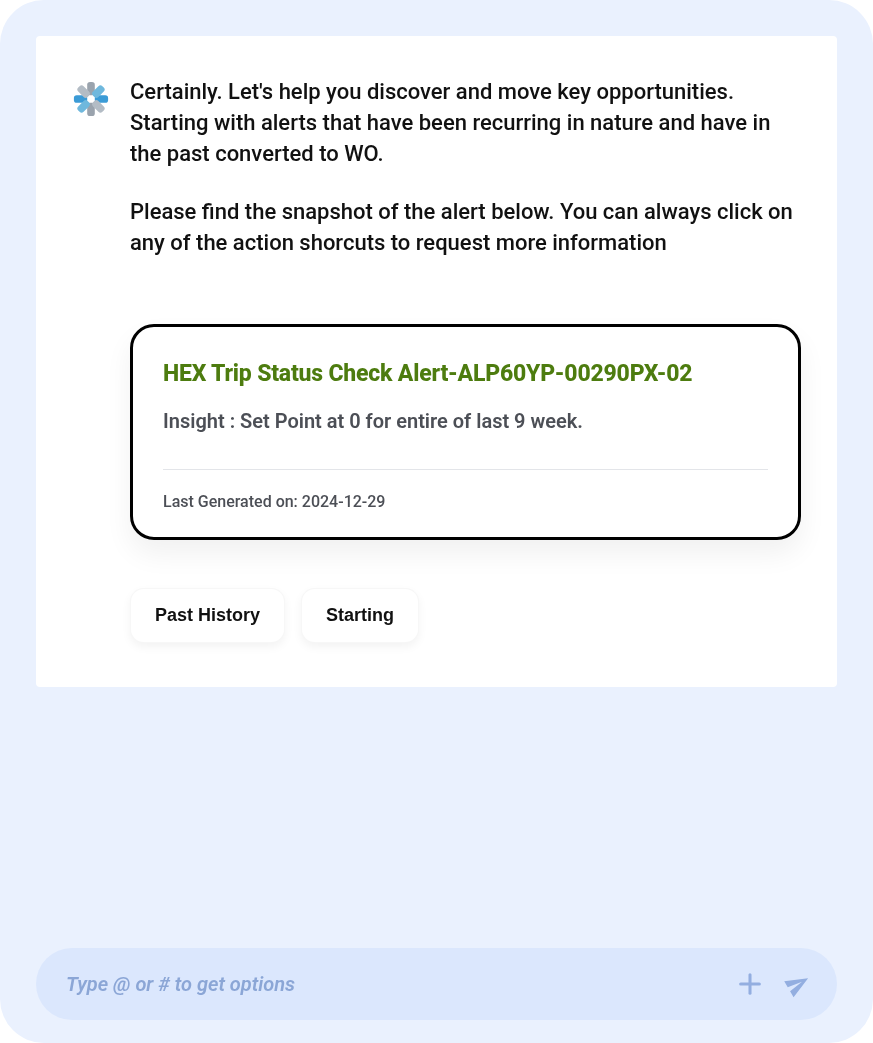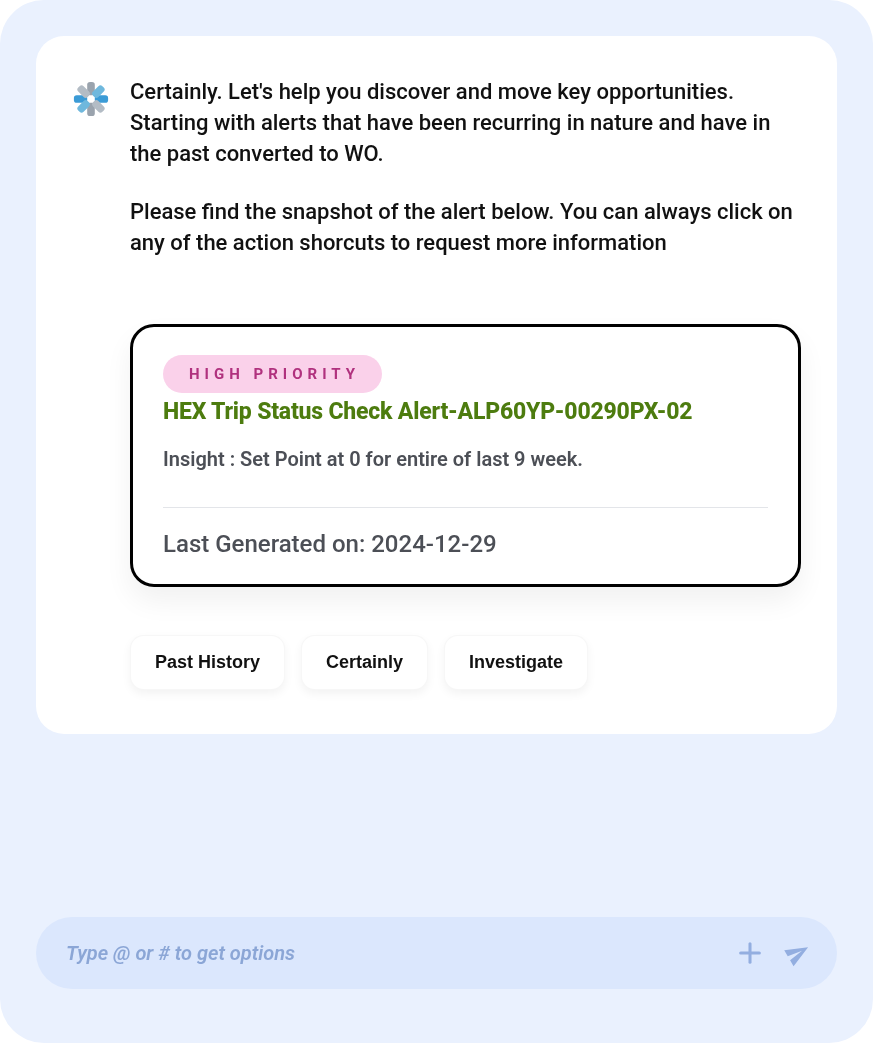--- a/index.html
+++ b/index.html
@@ -13,21 +13,21 @@
   .outer {
     width: 873px;
     height: 1043px;
     background: #eaf1fe;
     border-radius: 44px;
     position: relative;
     padding: 36px;
   }
   .chat-card {
     background: #fff;
-    border-radius: 28px;
+    border-radius: 4px;
     padding: 40px 36px 44px 36px;
     width: 100%;
   }
   .msg-row {
     display: flex;
     gap: 20px;
   }
   .avatar {
     width: 38px;
     height: 38px;
@@ -73,21 +73,21 @@
     color: #4c4f56;
     font-weight: 600;
     margin-top: 22px;
   }
   .alert-hr {
     border: none;
     border-top: 1.5px solid #e3e5e9;
     margin-top: 36px;
   }
   .alert-date {
-    font-size: 24px;
+    font-size: 16px;
     color: #4c4f56;
     font-weight: 500;
     margin-top: 22px;
   }
   .actions {
     margin-left: 58px;
     margin-top: 48px;
     display: flex;
     gap: 16px;
     flex-wrap: wrap;
@@ -101,21 +101,21 @@
     font-weight: 600;
     color: #111;
     box-shadow: 0 4px 10px rgba(0,0,0,0.05);
     cursor: pointer;
     font-family: Liberation Sans, sans-serif;
   }
   .input-bar {
     position: absolute;
     left: 36px;
     right: 36px;
-    bottom: 54px;
+    bottom: 23px;
     background: #dbe7fd;
     border-radius: 999px;
     height: 72px;
     display: flex;
     align-items: center;
     padding: 0 22px 0 30px;
     gap: 14px;
   }
   .input-field {
     flex: 1;
@@ -163,31 +163,29 @@
           </g>
         </svg>
       </div>
       <div class="msg-body">
         <p>Certainly. Let's help you discover and move key opportunities. Starting with alerts that have been recurring in nature and have in the past converted to WO.</p>
         <p>Please find the snapshot of the alert below. You can always click on any of the action shorcuts to request more information</p>
       </div>
     </div>
 
     <div class="alert-card">
-      <span class="badge">HIGH PRIORITY</span>
       <div class="alert-title">HEX Trip Status Check Alert-ALP60YP-00290PX-02</div>
       <div class="alert-line">Insight : Set Point at 0 for entire of last 9 week.</div>
       <hr class="alert-hr">
       <div class="alert-date">Last Generated on: 2024-12-29</div>
     </div>
 
     <div class="actions">
       <button class="action-btn">Past History</button>
-      <button class="action-btn">Certainly</button>
-      <button class="action-btn">Investigate</button>
+      <button class="action-btn">Starting</button>
     </div>
 
   </div>
 
   <div class="input-bar">
     <input class="input-field" type="text" placeholder="Type @ or # to get options" style="">
     <div class="icon-btn">
       <svg viewBox="0 0 24 24" width="28" height="28" fill="none" stroke="currentColor" stroke-width="2.6" stroke-linecap="round">
         <line x1="12" y1="4" x2="12" y2="20"></line>
         <line x1="4" y1="12" x2="20" y2="12"></line>

